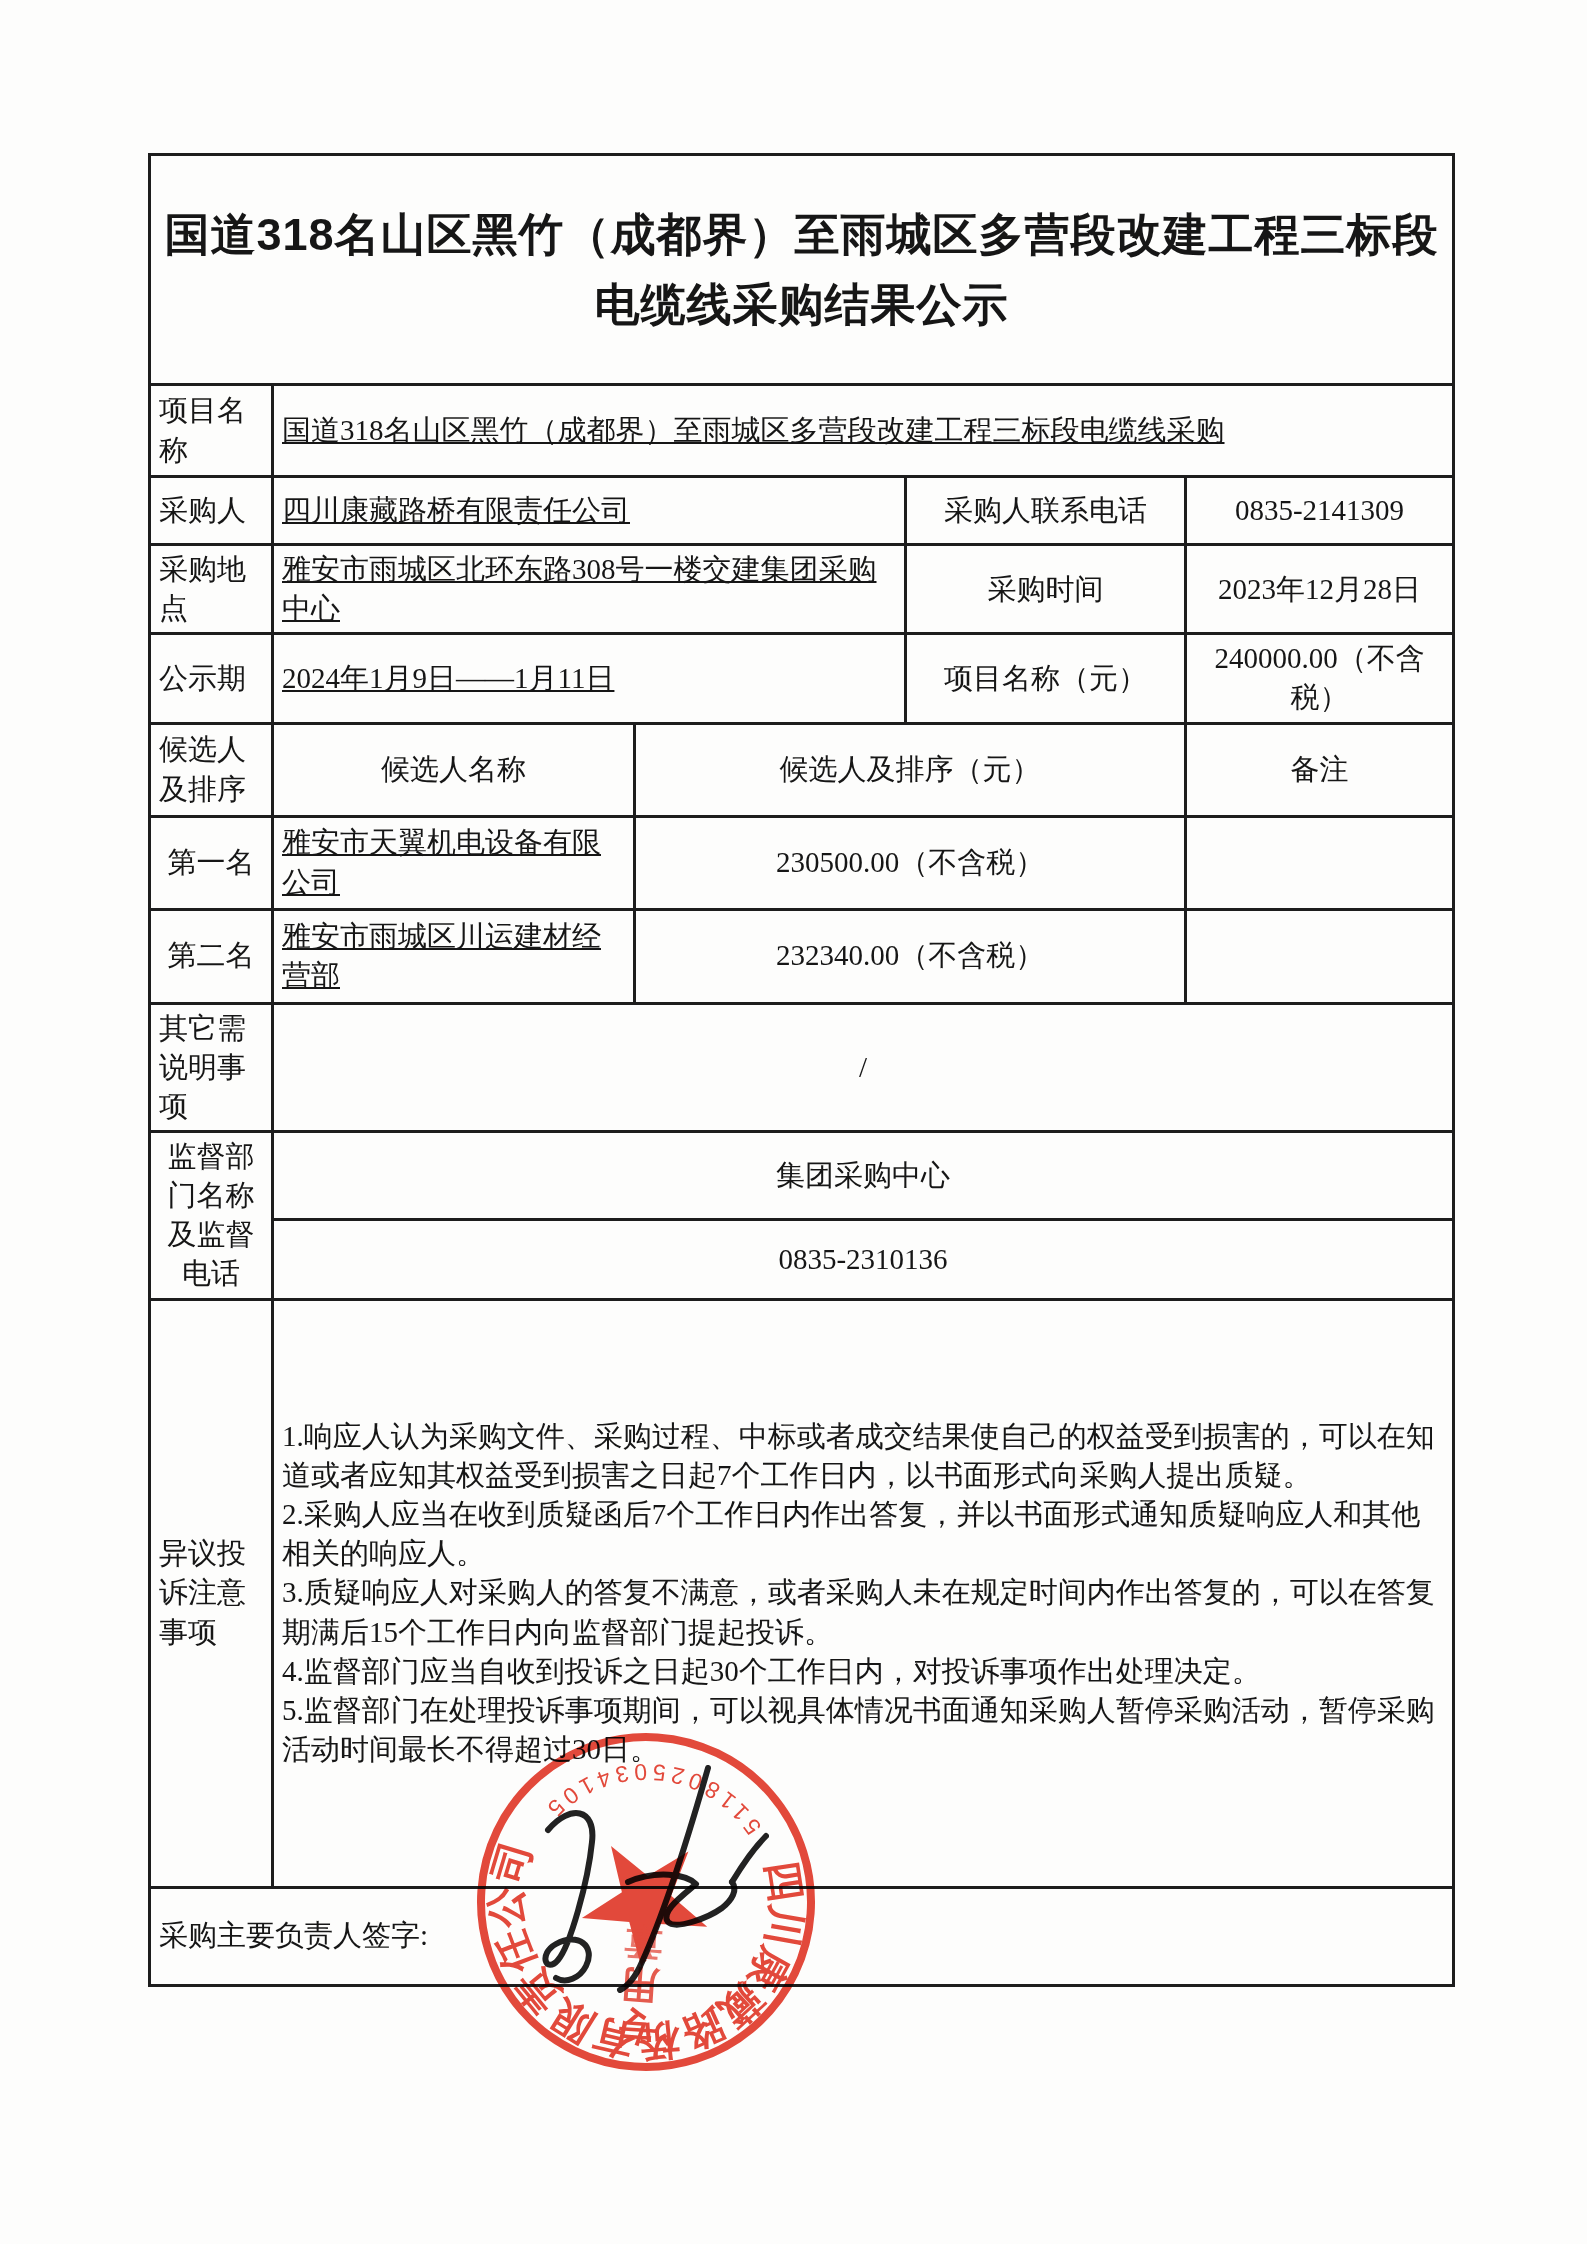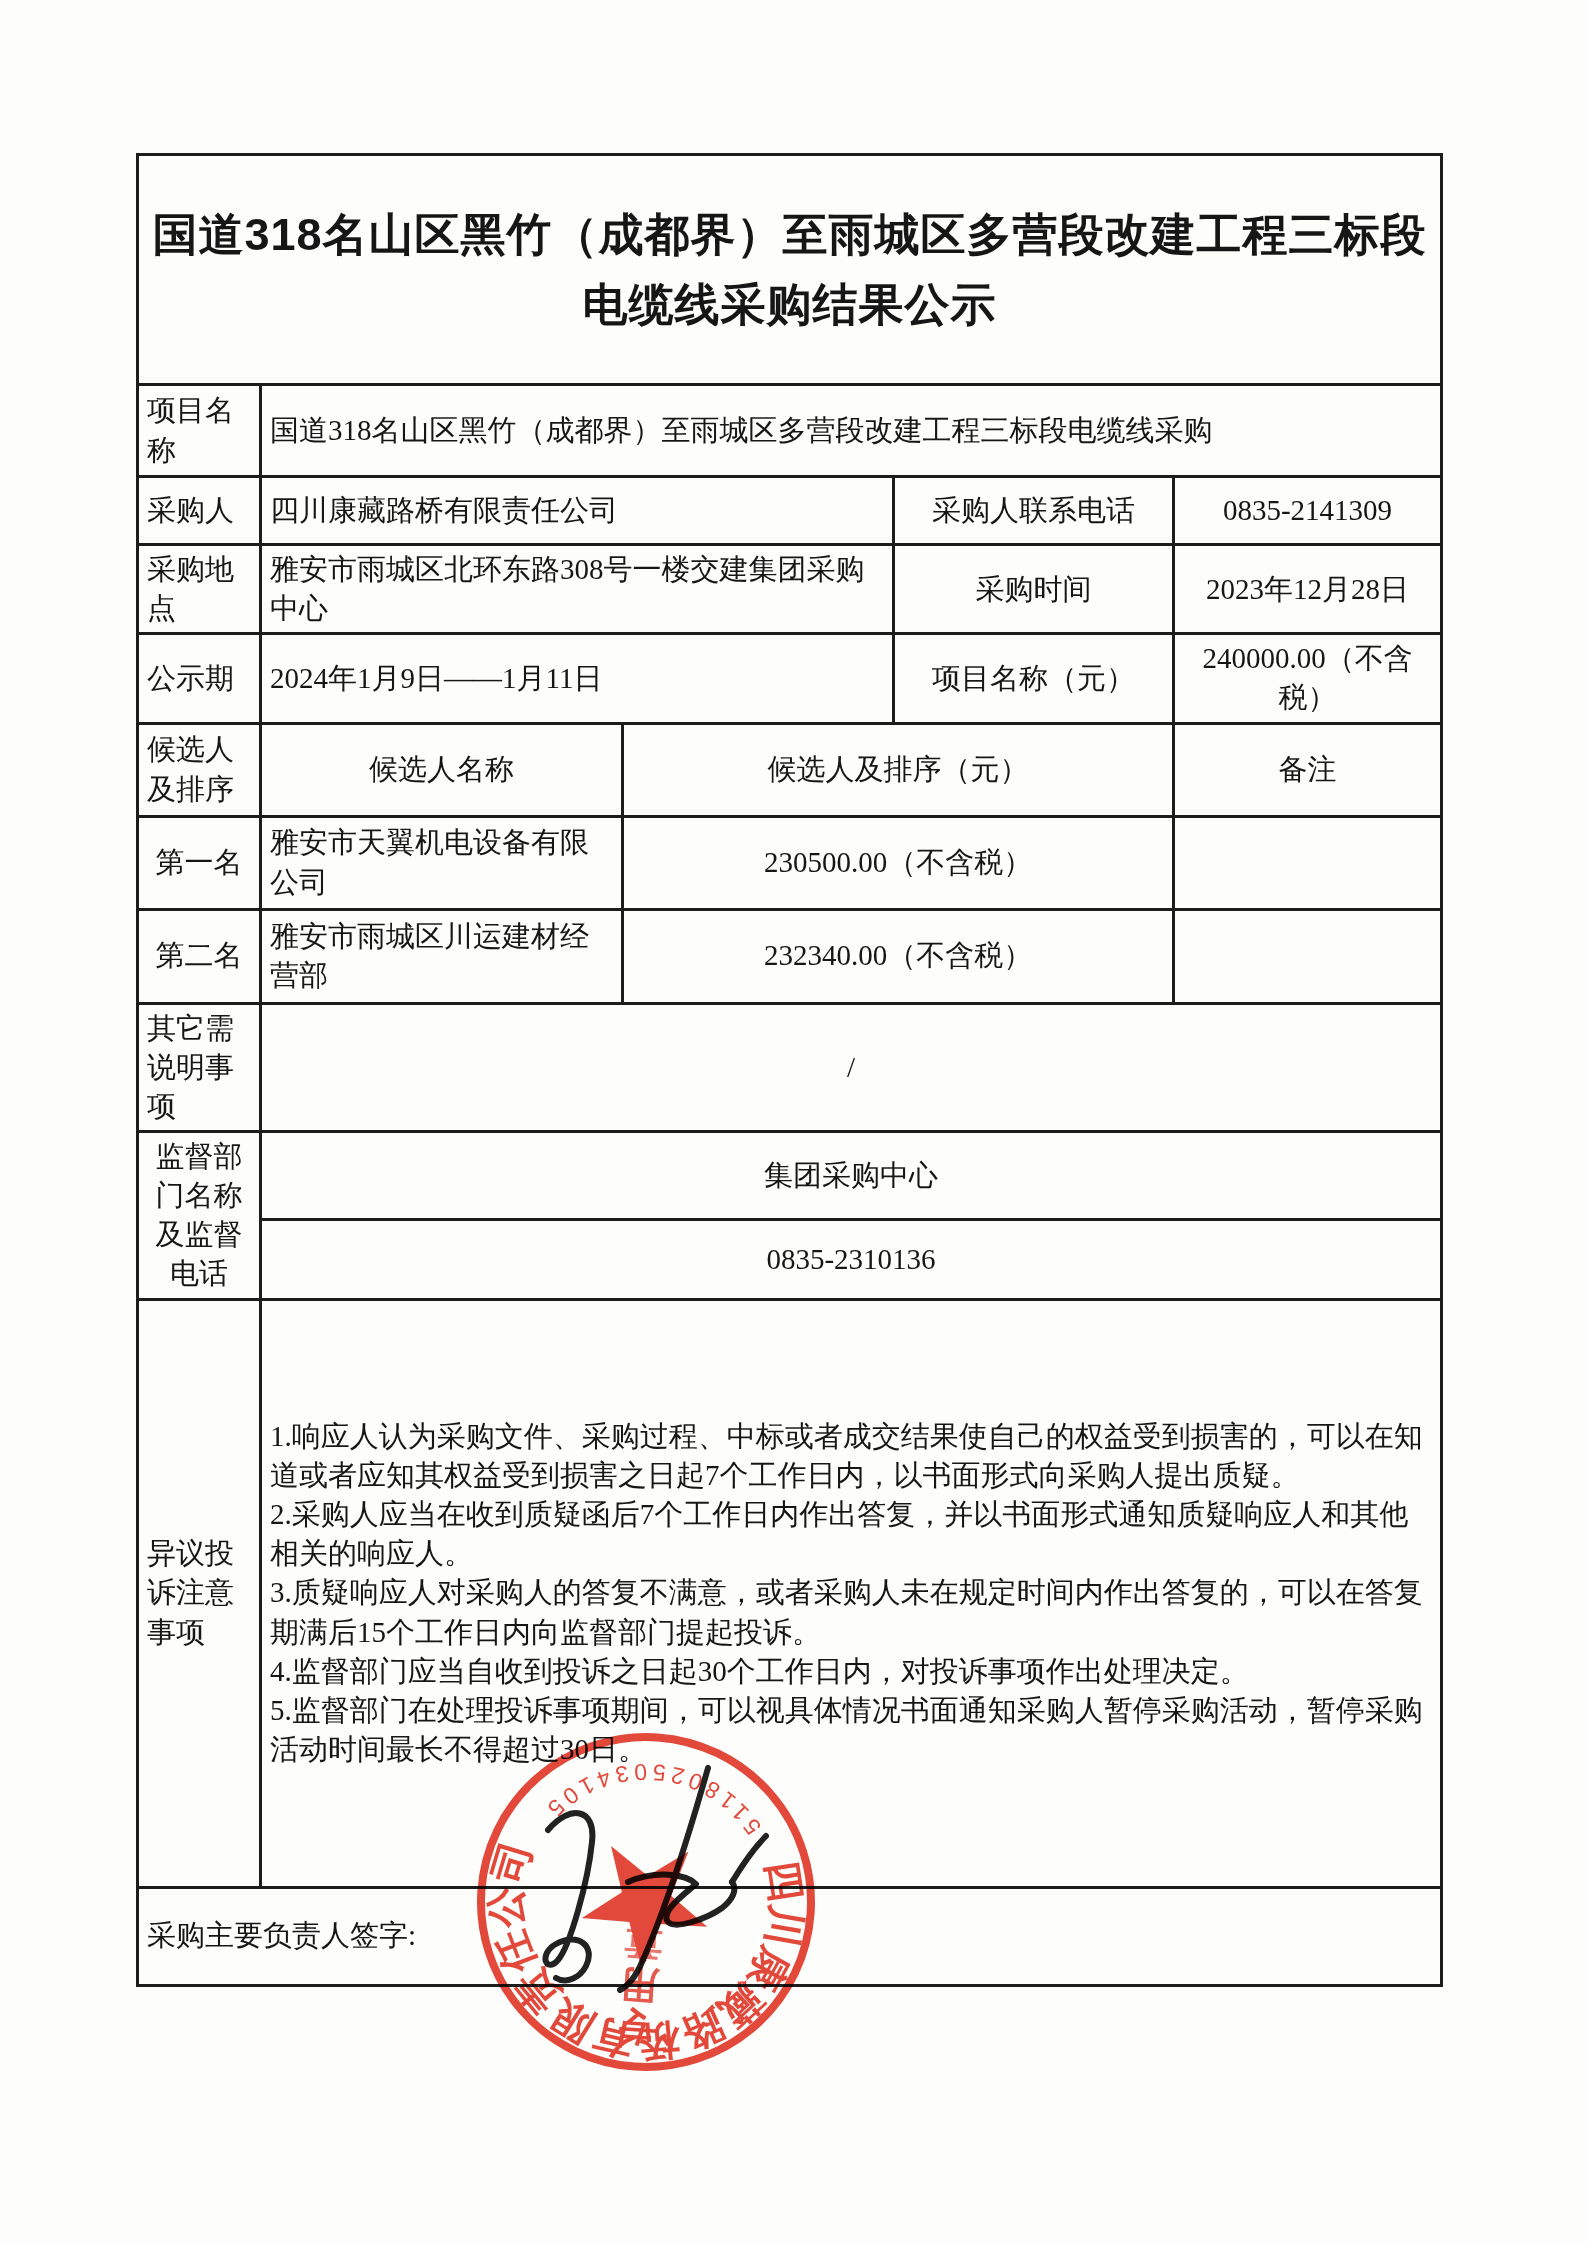--- a/index.html
+++ b/index.html
@@ -5,21 +5,21 @@
   html,body{margin:0;padding:0;background:#e8e8e6;}
   .page{
     position:relative;
     width:1587px;height:2244px;
     background:#fdfdfc;
     font-family:"Liberation Serif","DejaVu Serif",serif;
     color:#161616;
     overflow:hidden;
   }
   table.doc{
-    position:absolute;left:136px;top:153px;
+    position:absolute;left:148px;top:153px;
     width:1305px;
     border-collapse:collapse;
     table-layout:fixed;
     padding-left:12px;
   }
   table.doc td{
     border:3px solid #1d1d1d;
     vertical-align:middle;
     font-size:29px;
     line-height:1.35;
@@ -30,21 +30,21 @@
   .doc-title{
     font-family:"Liberation Sans","DejaVu Sans",sans-serif;
     font-weight:bold;
     font-size:45px;
     line-height:1.55;
     text-align:center;
     letter-spacing:1px;
   }
   td.lab{padding-left:12px;padding-right:6px;}
   td.lab-center{text-align:center;padding-left:4px;padding-right:4px;}
-  td.val-left{padding-left:16px;}
+  td.val-left{padding-left:16px;text-decoration:underline;}
   td.center{text-align:center;}
   td.notice{
     padding:10px 14px 100px 16px;
     font-size:28px;
     line-height:1.46;
   }
   td.notice p{margin:0;}
   td.sign-cell{padding-left:14px;font-size:30px;margin-top:8px;}
   .slash{font-size:34px;}
   svg.stamp{

